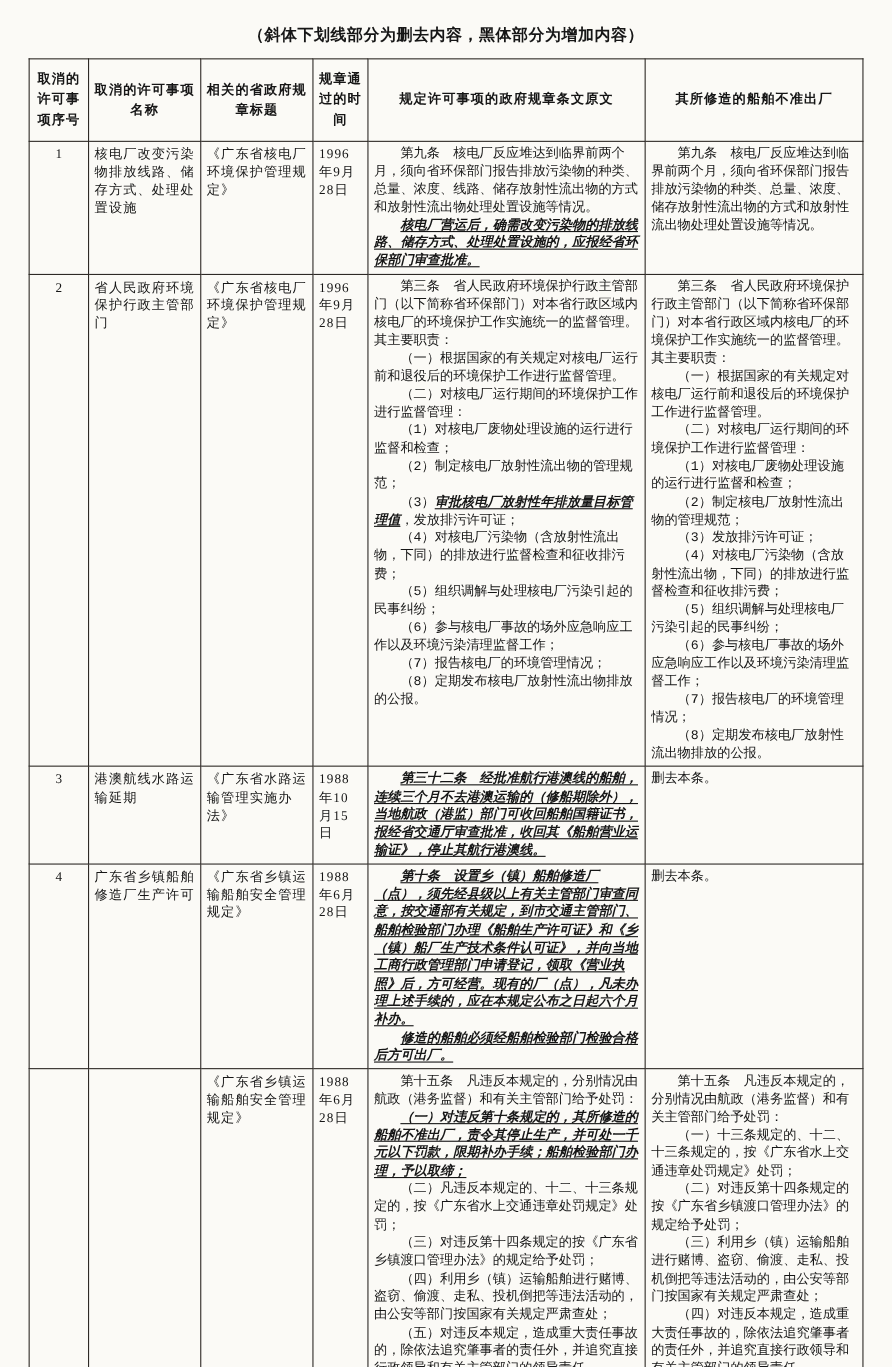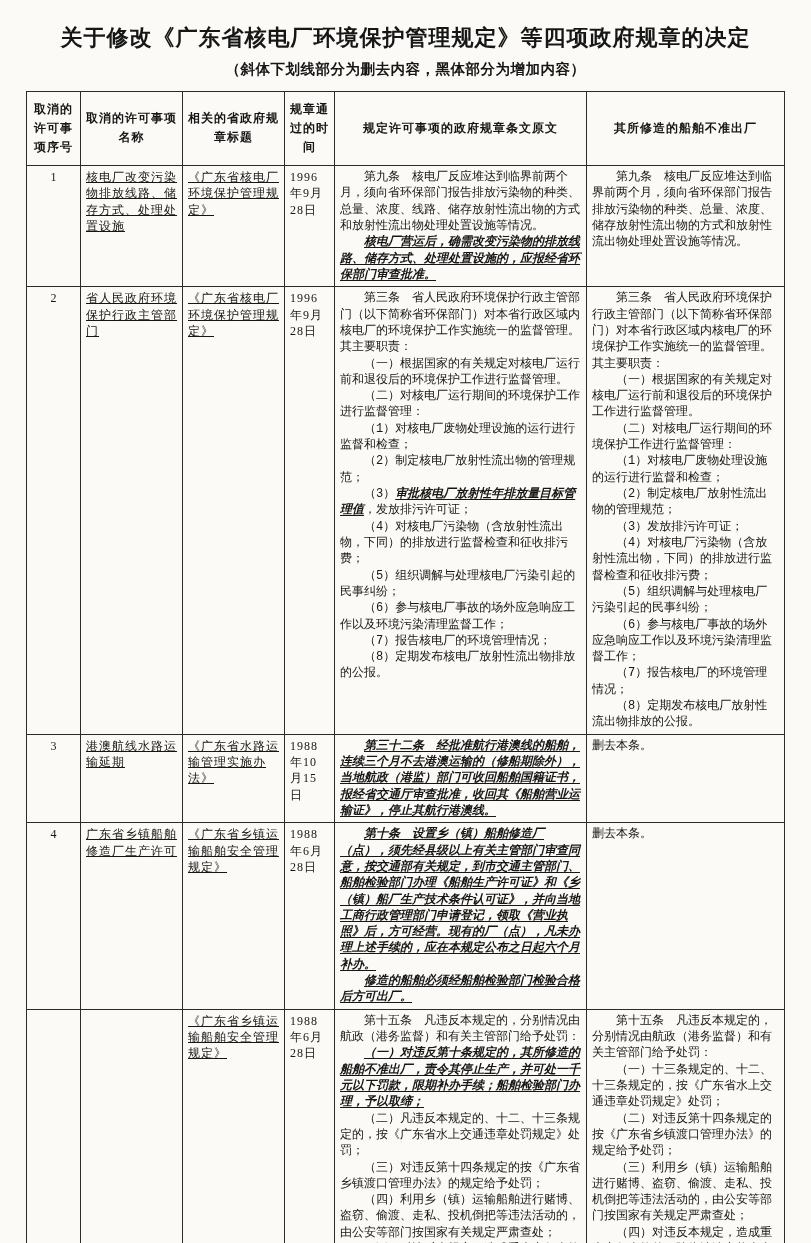--- a/index.html
+++ b/index.html
@@ -45,37 +45,36 @@
   }
   table.amend th {
     font-weight: 700;
     text-align: center;
     vertical-align: middle;
     padding: 8px 4px;
     line-height: 1.6;
     letter-spacing: 1px;
   }
   td.c-serial { text-align: center; vertical-align: middle; font-size: 13px; }
-  td.c-name, td.c-reg { letter-spacing: 1px; line-height: 1.55; text-decoration: underline; }
+  td.c-name, td.c-reg { letter-spacing: 1px; line-height: 1.55; }
   td.c-date { line-height: 1.55; letter-spacing: 1px; }
   .para { margin: 0; text-indent: 2em; font-family: Liberation Mono, monospace; }
   .para.no-indent { text-indent: 0; }
   .seg-d {
     font-style: italic;
     font-weight: 600;
     text-decoration: underline;
     text-underline-offset: 2px;
   }
 </style>
 </head>
 <body>
 
 <div class="page">
 
-  <h1 class="doc-title">关于修改《广东省核电厂环境保护管理规定》等四项政府规章的决定</h1>
   <p class="doc-subtitle">（斜体下划线部分为删去内容，黑体部分为增加内容）</p>
 
   <table class="amend">
     <colgroup>
       <col style="width:54px">
       <col style="width:102px">
       <col style="width:102px">
       <col style="width:50px">
       <col style="width:252px">
       <col style="width:198px">

